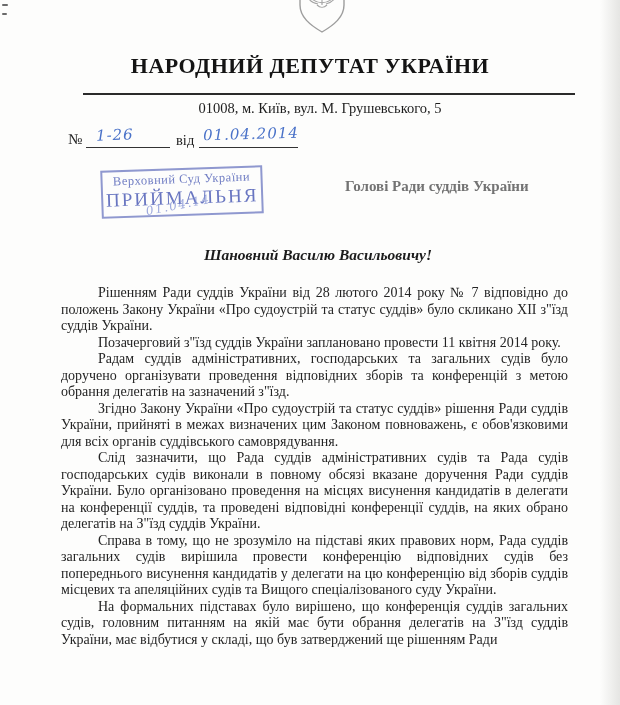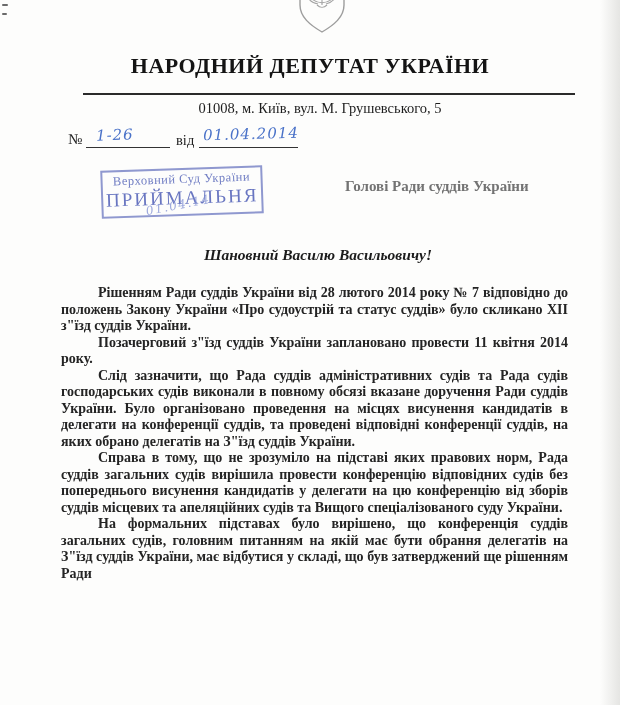--- a/index.html
+++ b/index.html
@@ -56,21 +56,21 @@
   }
   .salutation {
     position:absolute; left:0; top:246px; width:636px; text-align:center;
     font-weight:bold; font-style:italic; font-size:15.5px; color:#1b1b1b;
   }
   .body-text {
     position:absolute; left:61px; top:285px; width:507px; height:420px;
     font-size:14px; line-height:16.5px; text-align:justify; color:#242424;
     overflow:hidden;
   }
-  .body-text p { margin:0; text-indent:37px;font-weight:bold; }
+  .body-text p { margin:0; text-indent:37px; }
 </style>
 </head>
 <body>
 
 <div class="page">
 
   <div class="edge-right"></div>
   <div class="speck" style="left:2px;top:4px;width:6px;height:2px;"></div>
   <div class="speck" style="left:2px;top:13px;width:5px;height:2px;"></div>
 
@@ -112,18 +112,20 @@
 
   <div class="recipient">
     <div>Голові Ради суддів України</div>
   </div>
 
   <div class="salutation">Шановний Василю Васильовичу!</div>
 
   <div class="body-text">
     <p>Рішенням Ради суддів України від 28 лютого 2014 року № 7 відповідно до положень Закону України «Про судоустрій та статус суддів» було скликано XII з"їзд суддів України.</p>
     <p>Позачерговий з"їзд суддів України заплановано провести 11 квітня 2014 року.</p>
+    <p>Радам суддів адміністративних, господарських та загальних судів було доручено організувати проведення відповідних зборів та конференцій з метою обрання делегатів на зазначений з"їзд.</p>
+    <p>Згідно Закону України «Про судоустрій та статус суддів» рішення Ради суддів України, прийняті в межах визначених цим Законом повноважень, є обов'язковими для всіх органів суддівського самоврядування.</p>
     <p>Слід зазначити, що Рада суддів адміністративних судів та Рада судів господарських судів виконали в повному обсязі вказане доручення Ради суддів України. Було організовано проведення на місцях висунення кандидатів в делегати на конференції суддів, та проведені відповідні конференції суддів, на яких обрано делегатів на З"їзд суддів України.</p>
     <p>Справа в тому, що не зрозуміло на підставі яких правових норм, Рада суддів загальних судів вирішила провести конференцію відповідних судів без попереднього висунення кандидатів у делегати на цю конференцію від зборів суддів місцевих та апеляційних судів та Вищого спеціалізованого суду України.</p>
     <p>На формальних підставах було вирішено, що конференція суддів загальних судів, головним питанням на якій має бути обрання делегатів на З"їзд суддів України, має відбутися у складі, що був затверджений ще рішенням Ради</p>
   </div>
 
 </div>
 
 </body></html>

